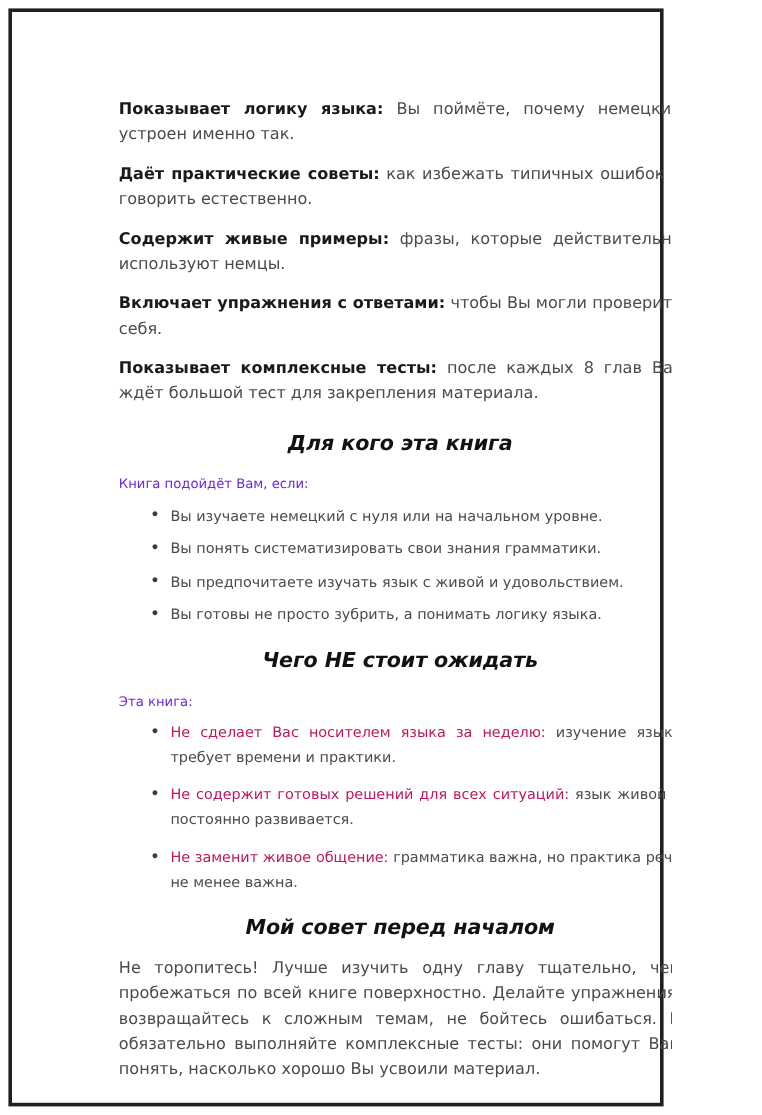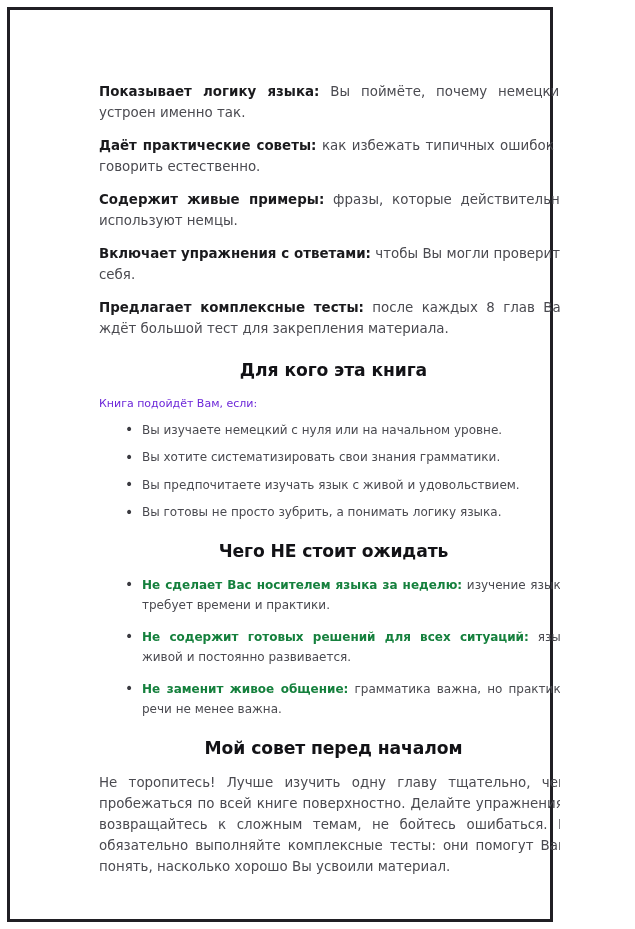--- a/index.html
+++ b/index.html
@@ -61,20 +61,21 @@
 
   
   .heading {
     margin: 16px 0 12px 0;
     font-size: 17.2px;
     line-height: 24px;
     font-weight: bold;
     color: #121216;
     text-align: center;
     letter-spacing: -0.1px;
+    font-style: italic;
   }
   .heading.h-first { margin-top: 19px; }
 
   
   .bullets {
     margin: 0 0 4px 0;
     padding: 0;
     list-style: none;
   }
   .bullets li {
@@ -90,22 +91,22 @@
   .bullets li::before {
     content: "\2022";
     position: absolute;
     left: 26px;
     top: -0.5px;
     color: #3a3a40;
     font-size: 14px;
     line-height: 20.5px;
   }
   .bullets li .b {
-    font-weight: bold;
-    color: #15803d;
+    font-weight: normal;
+    color: #be185d;
   }
   .bullets.spaced li { margin-bottom: 11px; }
 
   
   .closing {
     margin: 0 0 14px 0;
     font-size: 13.4px;
     line-height: 21px;
     color: #4a4a50;
     text-align: justify;
@@ -126,33 +127,34 @@
     <p class="para">
       <span class="b">Даёт практические советы:</span><span> как избежать типичных ошибок и говорить естественно.</span>
     </p>
     <p class="para">
       <span class="b">Содержит живые примеры:</span><span> фразы, которые действительно используют немцы.</span>
     </p>
     <p class="para">
       <span class="b">Включает упражнения с ответами:</span><span> чтобы Вы могли проверить себя.</span>
     </p>
     <p class="para">
-      <span class="b">Предлагает комплексные тесты:</span><span> после каждых 8 глав Вас ждёт большой тест для закрепления материала.</span>
+      <span class="b">Показывает комплексные тесты:</span><span> после каждых 8 глав Вас ждёт большой тест для закрепления материала.</span>
     </p>
 
     <h2 class="heading h-first">Для кого эта книга</h2>
     <p class="intro">Книга подойдёт Вам, если:</p>
     <ul class="bullets">
       <li>Вы изучаете немецкий с нуля или на начальном уровне.</li>
-      <li>Вы хотите систематизировать свои знания грамматики.</li>
+      <li>Вы понять систематизировать свои знания грамматики.</li>
       <li>Вы предпочитаете изучать язык с живой и удовольствием.</li>
       <li>Вы готовы не просто зубрить, а понимать логику языка.</li>
     </ul>
 
     <h2 class="heading">Чего НЕ стоит ожидать</h2>
+    <p class="intro">Эта книга:</p>
     <ul class="bullets spaced">
       <li>
         <span class="b">Не сделает Вас носителем языка за неделю:</span><span> изучение языка требует времени и практики.</span>
       </li>
       <li>
         <span class="b">Не содержит готовых решений для всех ситуаций:</span><span> язык живой и постоянно развивается.</span>
       </li>
       <li>
         <span class="b">Не заменит живое общение:</span><span> грамматика важна, но практика речи не менее важна.</span>
       </li>

